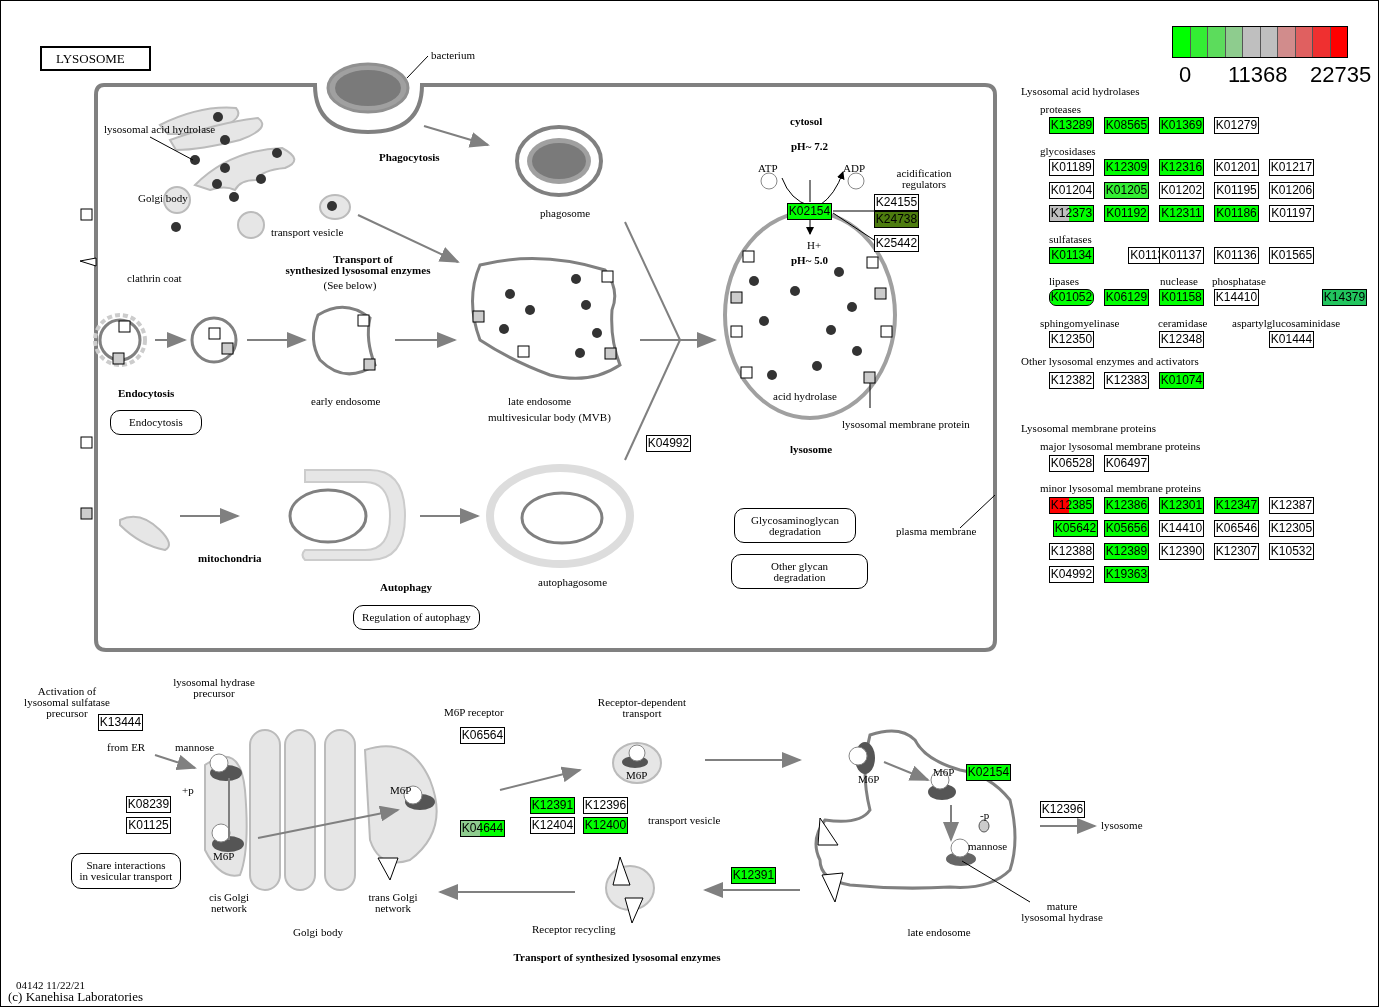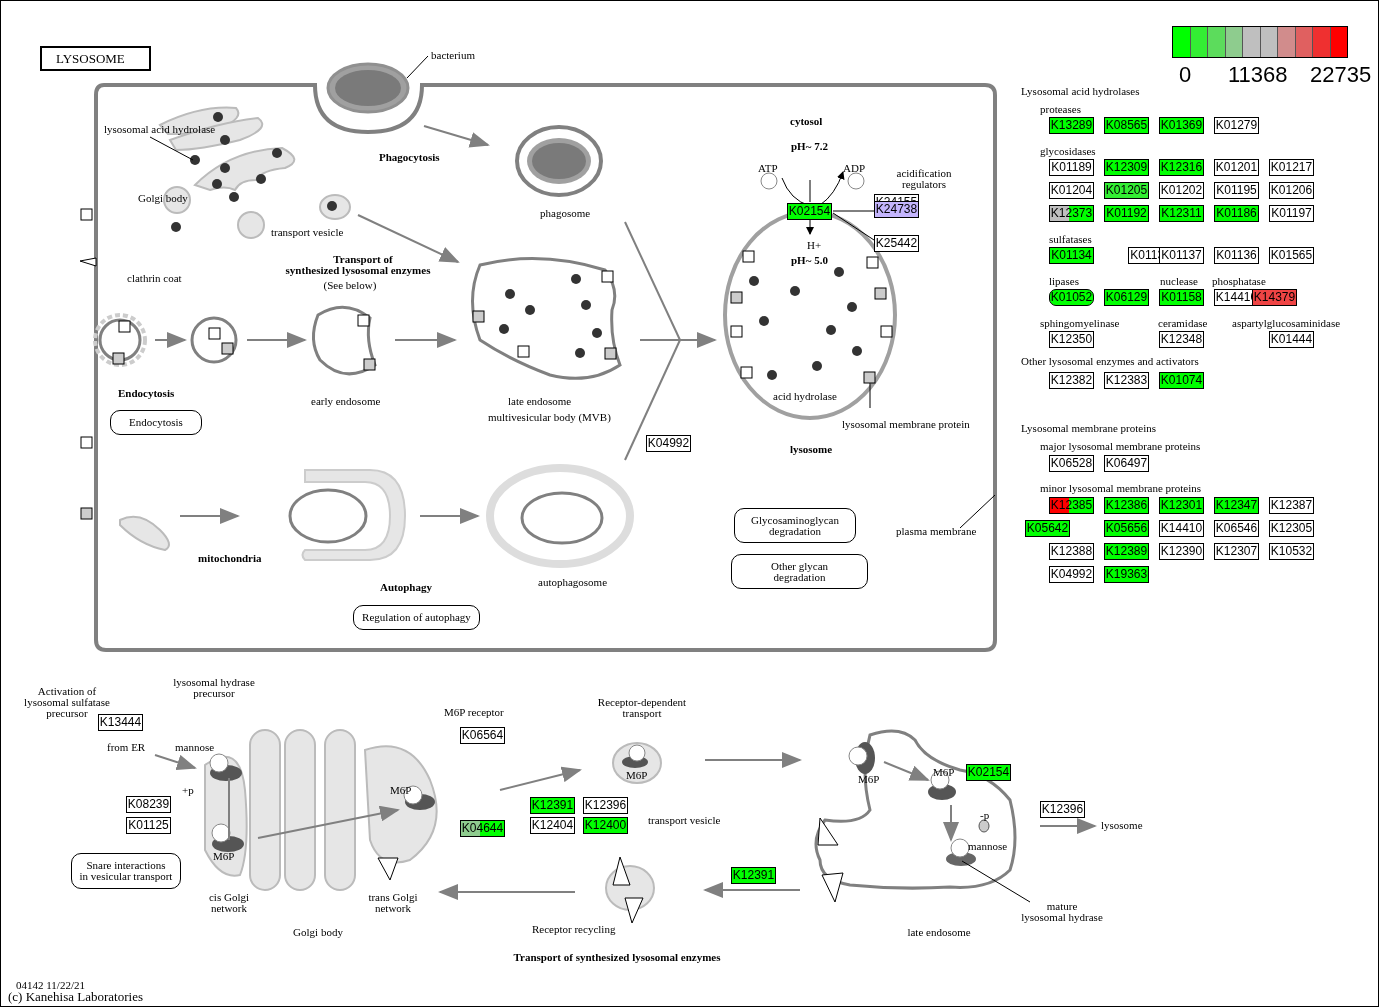--- a/index.html
+++ b/index.html
@@ -320,49 +320,49 @@
     <div class="ko" style="left: 1269px; top: 205px; background: rgb(255, 255, 255);">K01197</div>
     <div class="ko" style="left: 1049px; top: 247px; background: rgb(0, 255, 0);">K01134</div>
     <div class="ko" style="left: 1128px; top: 247px; background: rgb(255, 255, 255);">K01132</div>
     <div class="ko" style="left: 1159px; top: 247px; background: rgb(255, 255, 255);">K01137</div>
     <div class="ko" style="left: 1214px; top: 247px; background: rgb(255, 255, 255);">K01136</div>
     <div class="ko" style="left: 1269px; top: 247px; background: rgb(255, 255, 255);">K01565</div>
     <div class="ko" style="left: 1049px; top: 289px; background: rgb(0, 255, 0); border-radius: 7px;">K01052</div>
     <div class="ko" style="left: 1104px; top: 289px; background: rgb(0, 255, 0);">K06129</div>
     <div class="ko" style="left: 1159px; top: 289px; background: rgb(0, 255, 0);">K01158</div>
     <div class="ko" style="left: 1214px; top: 289px; background: rgb(255, 255, 255);">K14410</div>
-    <div class="ko" style="left: 1252px; top: 289px; background: #ef4444;">K14379</div>
+    <div class="ko" style="left: 1322px; top: 289px; background: #22c55e;">K14379</div>
     <div class="ko" style="left: 1049px; top: 331px; background: rgb(255, 255, 255);">K12350</div>
     <div class="ko" style="left: 1159px; top: 331px; background: rgb(255, 255, 255);">K12348</div>
     <div class="ko" style="left: 1269px; top: 331px; background: rgb(255, 255, 255);">K01444</div>
     <div class="ko" style="left: 1049px; top: 372px; background: rgb(255, 255, 255);">K12382</div>
     <div class="ko" style="left: 1104px; top: 372px; background: rgb(255, 255, 255);">K12383</div>
     <div class="ko" style="left: 1159px; top: 372px; background: rgb(0, 255, 0);">K01074</div>
     <div class="ko" style="left: 1049px; top: 455px; background: rgb(255, 255, 255);">K06528</div>
     <div class="ko" style="left: 1104px; top: 455px; background: rgb(255, 255, 255);">K06497</div>
     <div class="ko" style="left: 1049px; top: 497px; background: linear-gradient(to right, rgb(255, 0, 0) 0px, rgb(255, 0, 0) 44%, rgb(0, 255, 0) 44%, rgb(0, 255, 0) 100%);">K12385</div>
     <div class="ko" style="left: 1104px; top: 497px; background: rgb(0, 255, 0);">K12386</div>
     <div class="ko" style="left: 1159px; top: 497px; background: rgb(0, 255, 0);">K12301</div>
     <div class="ko" style="left: 1214px; top: 497px; background: rgb(0, 255, 0);">K12347</div>
     <div class="ko" style="left: 1269px; top: 497px; background: rgb(255, 255, 255);">K12387</div>
-    <div class="ko" style="left: 1025px; top: 520px; background: rgb(0, 255, 0);">K05642</div>
+    <div class="ko" style="left: 1053px; top: 520px; background: rgb(0, 255, 0);">K05642</div>
     <div class="ko" style="left: 1104px; top: 520px; background: rgb(0, 255, 0);">K05656</div>
     <div class="ko" style="left: 1159px; top: 520px; background: rgb(255, 255, 255);">K14410</div>
     <div class="ko" style="left: 1214px; top: 520px; background: rgb(255, 255, 255);">K06546</div>
     <div class="ko" style="left: 1269px; top: 520px; background: rgb(255, 255, 255);">K12305</div>
     <div class="ko" style="left: 1049px; top: 543px; background: rgb(255, 255, 255);">K12388</div>
     <div class="ko" style="left: 1104px; top: 543px; background: rgb(0, 255, 0);">K12389</div>
     <div class="ko" style="left: 1159px; top: 543px; background: rgb(255, 255, 255);">K12390</div>
     <div class="ko" style="left: 1214px; top: 543px; background: rgb(255, 255, 255);">K12307</div>
     <div class="ko" style="left: 1269px; top: 543px; background: rgb(255, 255, 255);">K10532</div>
     <div class="ko" style="left: 1049px; top: 566px; background: rgb(255, 255, 255);">K04992</div>
     <div class="ko" style="left: 1104px; top: 566px; background: rgb(0, 255, 0);">K19363</div>
     <div class="ko" style="left: 787px; top: 203px; background: rgb(0, 255, 0);">K02154</div>
     <div class="ko" style="left: 874px; top: 194px; background: rgb(255, 255, 255);">K24155</div>
-    <div class="ko" style="left: 874px; top: 201px; background: #c4b5fd;">K24738</div>
+    <div class="ko" style="left: 874px; top: 211px; background: #4d7c0f;">K24738</div>
     <div class="ko" style="left: 874px; top: 235px; background: rgb(255, 255, 255);">K25442</div>
     <div class="ko" style="left: 646px; top: 435px; background: rgb(255, 255, 255);">K04992</div>
     <div class="ko" style="left: 98px; top: 714px; background: rgb(255, 255, 255);">K13444</div>
     <div class="ko" style="left: 126px; top: 796px; background: rgb(255, 255, 255);">K08239</div>
     <div class="ko" style="left: 126px; top: 817px; background: rgb(255, 255, 255);">K01125</div>
     <div class="ko" style="left: 460px; top: 727px; background: rgb(255, 255, 255);">K06564</div>
     <div class="ko" style="left: 460px; top: 820px; background: linear-gradient(to right, rgb(142, 204, 142) 0px, rgb(142, 204, 142) 44%, rgb(0, 255, 0) 44%, rgb(0, 255, 0) 100%);">K04644</div>
     <div class="ko" style="left: 530px; top: 797px; background: rgb(0, 255, 0);">K12391</div>
     <div class="ko" style="left: 583px; top: 797px; background: rgb(255, 255, 255);">K12396</div>
     <div class="ko" style="left: 530px; top: 817px; background: rgb(255, 255, 255);">K12404</div>

